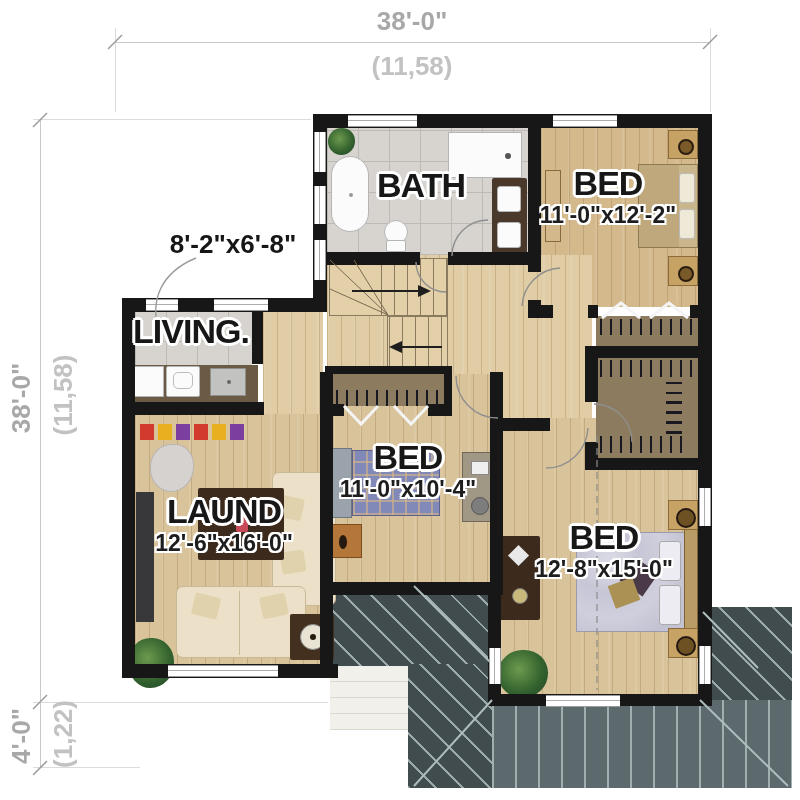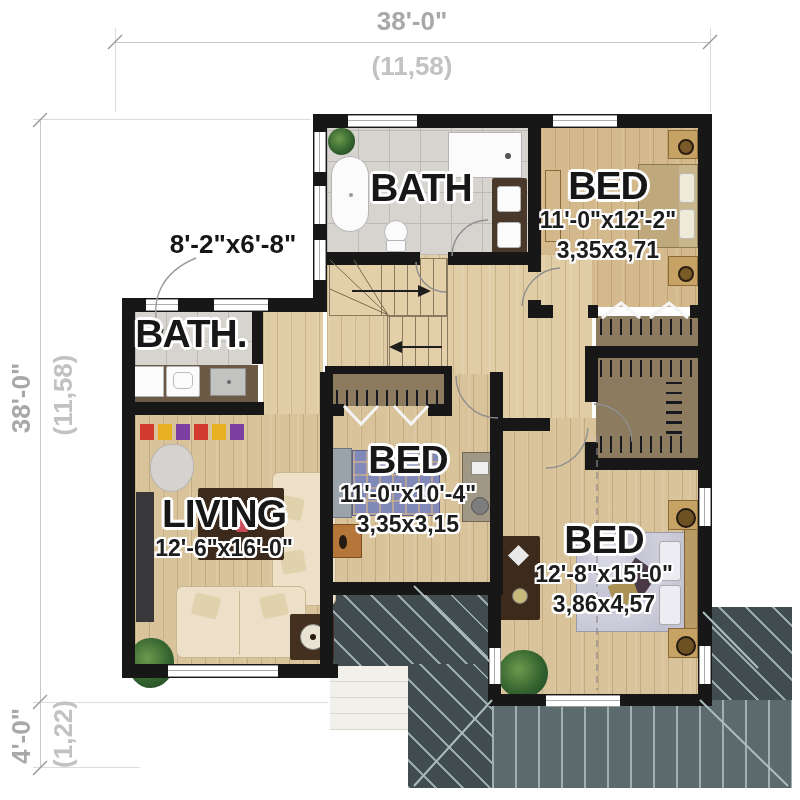--- a/index.html
+++ b/index.html
@@ -46,21 +46,21 @@
   .furn{position:absolute;z-index:15;}
   .cream{background:#ece1c8;border:1px solid #c9b894;border-radius:7px;box-sizing:border-box;}
   .darkwood{background:#3c2a1c;border-radius:2px;}
   .tan{background:#c6a264;border:1px solid #8a6a38;box-sizing:border-box;}
   .white-fix{background:#fbfbfb;border:1.5px solid #b5b5b5;box-sizing:border-box;}
   .plant{border-radius:50% 48% 52% 50%;
     background:radial-gradient(circle at 42% 40%,#6d9a4e,#35642f 55%,#27512a 80%);}
   .knob{position:absolute;border-radius:50%;background:#26190f;}
   
   .roomlbl{position:absolute;z-index:50;text-align:center;transform:translateX(-50%);white-space:nowrap;}
-  .rname{display:block;font-size:39px;font-weight:bold;letter-spacing:-1px;color:#171717;line-height:1.0;
+  .rname{display:block;font-size:34px;font-weight:bold;letter-spacing:-1px;color:#171717;line-height:1.0;
     text-shadow:-2px -2px 0 #fff,2px -2px 0 #fff,-2px 2px 0 #fff,2px 2px 0 #fff,0 3px 0 #fff,0 -3px 0 #fff,3px 0 0 #fff,-3px 0 0 #fff;}
   .rdim{display:block;font-size:23px;font-weight:bold;color:#1d1d1d;line-height:1.32;
     text-shadow:-2px -2px 0 #fff,2px -2px 0 #fff,-2px 2px 0 #fff,2px 2px 0 #fff,0 2px 0 #fff,0 -2px 0 #fff,2px 0 0 #fff,-2px 0 0 #fff;}
   .callout{position:absolute;z-index:50;text-align:center;transform:translateX(-50%);
     font-size:26px;font-weight:bold;color:#161616;line-height:1.25;white-space:nowrap;}
   svg.overlay{position:absolute;left:0;top:0;z-index:40;pointer-events:none;}
 </style>
 </head>
 <body>
 
@@ -302,40 +302,37 @@
     <line x1="597" y1="436" x2="597" y2="690" stroke="#8a8a8a" stroke-width="1.2" stroke-dasharray="7 5"></line>
   </svg>
 
   <div class="roomlbl" style="left:421px;top:168px;">
     <span class="rname">BATH</span>
   </div>
 
   <div class="roomlbl" style="left:608px;top:166px;">
     <span class="rname">BED</span>
     <span class="rdim">11'-0"x12'-2"</span>
-    <span class="rdim">3,35x3,71</span>
   </div>
 
   <div class="callout" style="left:233px;top:228px;">
     <span>8'-2"x6'-8"</span><br>
   </div>
   <div class="roomlbl" style="left:191px;top:314px;">
-    <span class="rname">BATH.</span>
+    <span class="rname">LIVING.</span>
   </div>
 
   <div class="roomlbl" style="left:408px;top:440px;">
     <span class="rname">BED</span>
     <span class="rdim">11'-0"x10'-4"</span>
-    <span class="rdim">3,35x3,15</span>
   </div>
 
   <div class="roomlbl" style="left:604px;top:520px;">
     <span class="rname">BED</span>
     <span class="rdim">12'-8"x15'-0"</span>
-    <span class="rdim">3,86x4,57</span>
   </div>
 
   <div class="roomlbl" style="left:224px;top:494px;">
-    <span class="rname">LIVING</span>
+    <span class="rname">LAUND</span>
     <span class="rdim">12'-6"x16'-0"</span>
   </div>
 
 </div>
 
 </body></html>

